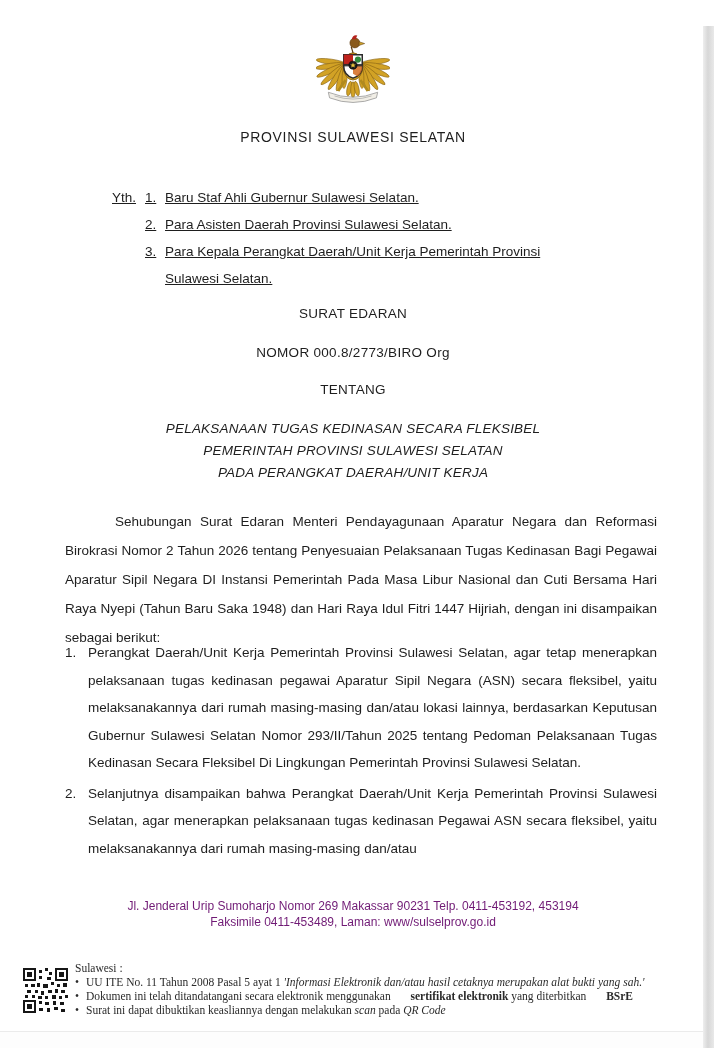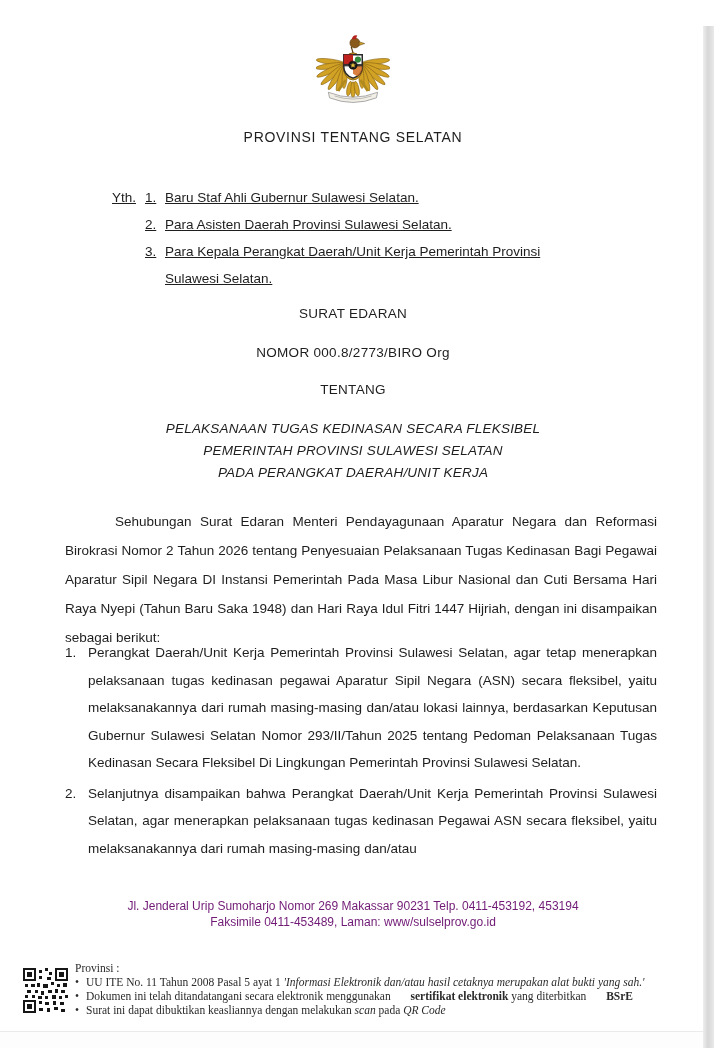--- a/index.html
+++ b/index.html
@@ -106,21 +106,21 @@
       <path d="M60,62 L75,62 L75,64 Q75,75 67,80 L60,76 Z" fill="#d2691e" opacity="0.85"></path>
       <path d="M45,60 L75,60 L75,64 L45,64 Z" fill="#2b2b2b" opacity="0.9"></path>
       <circle cx="60" cy="62" r="6.5" fill="#1c1c1c" stroke="#000" stroke-width="1"></circle>
       <path d="M60,58 L61.4,61 L64.5,61 L62,63 L63,66 L60,64.3 L57,66 L58,63 L55.5,61 L58.6,61 Z" fill="#e8c23a"></path>
 
       <path d="M20,106 Q60,122 100,106 L98,115 Q60,130 22,115 Z" fill="#f1eee6" stroke="#8f8f8f" stroke-width="1.2"></path>
       <path d="M30,112 Q60,122 90,112" stroke="#9a9a9a" stroke-width="1" fill="none"></path>
     </svg>
   </div>
 
-  <div class="province">PROVINSI TENTANG SELATAN</div>
+  <div class="province">PROVINSI SULAWESI SELATAN</div>
 
   <div class="recipients">
     <span class="yth">Yth.</span>
     <div>
       <div class="rec-row">
         <span class="rec-num">1.</span>
         <span class="rec-text">Baru Staf Ahli Gubernur Sulawesi Selatan.</span>
       </div>
       <div class="rec-row">
         <span class="rec-num">2.</span>
@@ -206,21 +206,21 @@
         <rect x="2" y="34" width="9" height="9"></rect>
     </g>
     <g fill="#161616">
       <rect x="4" y="4" width="5" height="5"></rect>
         <rect x="36" y="4" width="5" height="5"></rect>
         <rect x="4" y="36" width="5" height="5"></rect>
     </g>
   </svg>
 
   <div class="notes">
-    <div>Provinsi :</div>
+    <div>Sulawesi :</div>
     <div class="note-row">
       <span class="note-bullet">•</span>
       <span><span>UU ITE No. 11 Tahun 2008 Pasal 5 ayat 1 </span><span class="i">'Informasi Elektronik dan/atau hasil cetaknya merupakan alat bukti yang sah.'</span></span>
     </div>
     <div class="note-row">
       <span class="note-bullet">•</span>
       <span><span>Dokumen ini telah ditandatangani secara elektronik menggunakan </span><span class="b">sertifikat elektronik</span><span> yang diterbitkan </span><span class="b">BSrE</span></span>
     </div>
     <div class="note-row">
       <span class="note-bullet">•</span>

